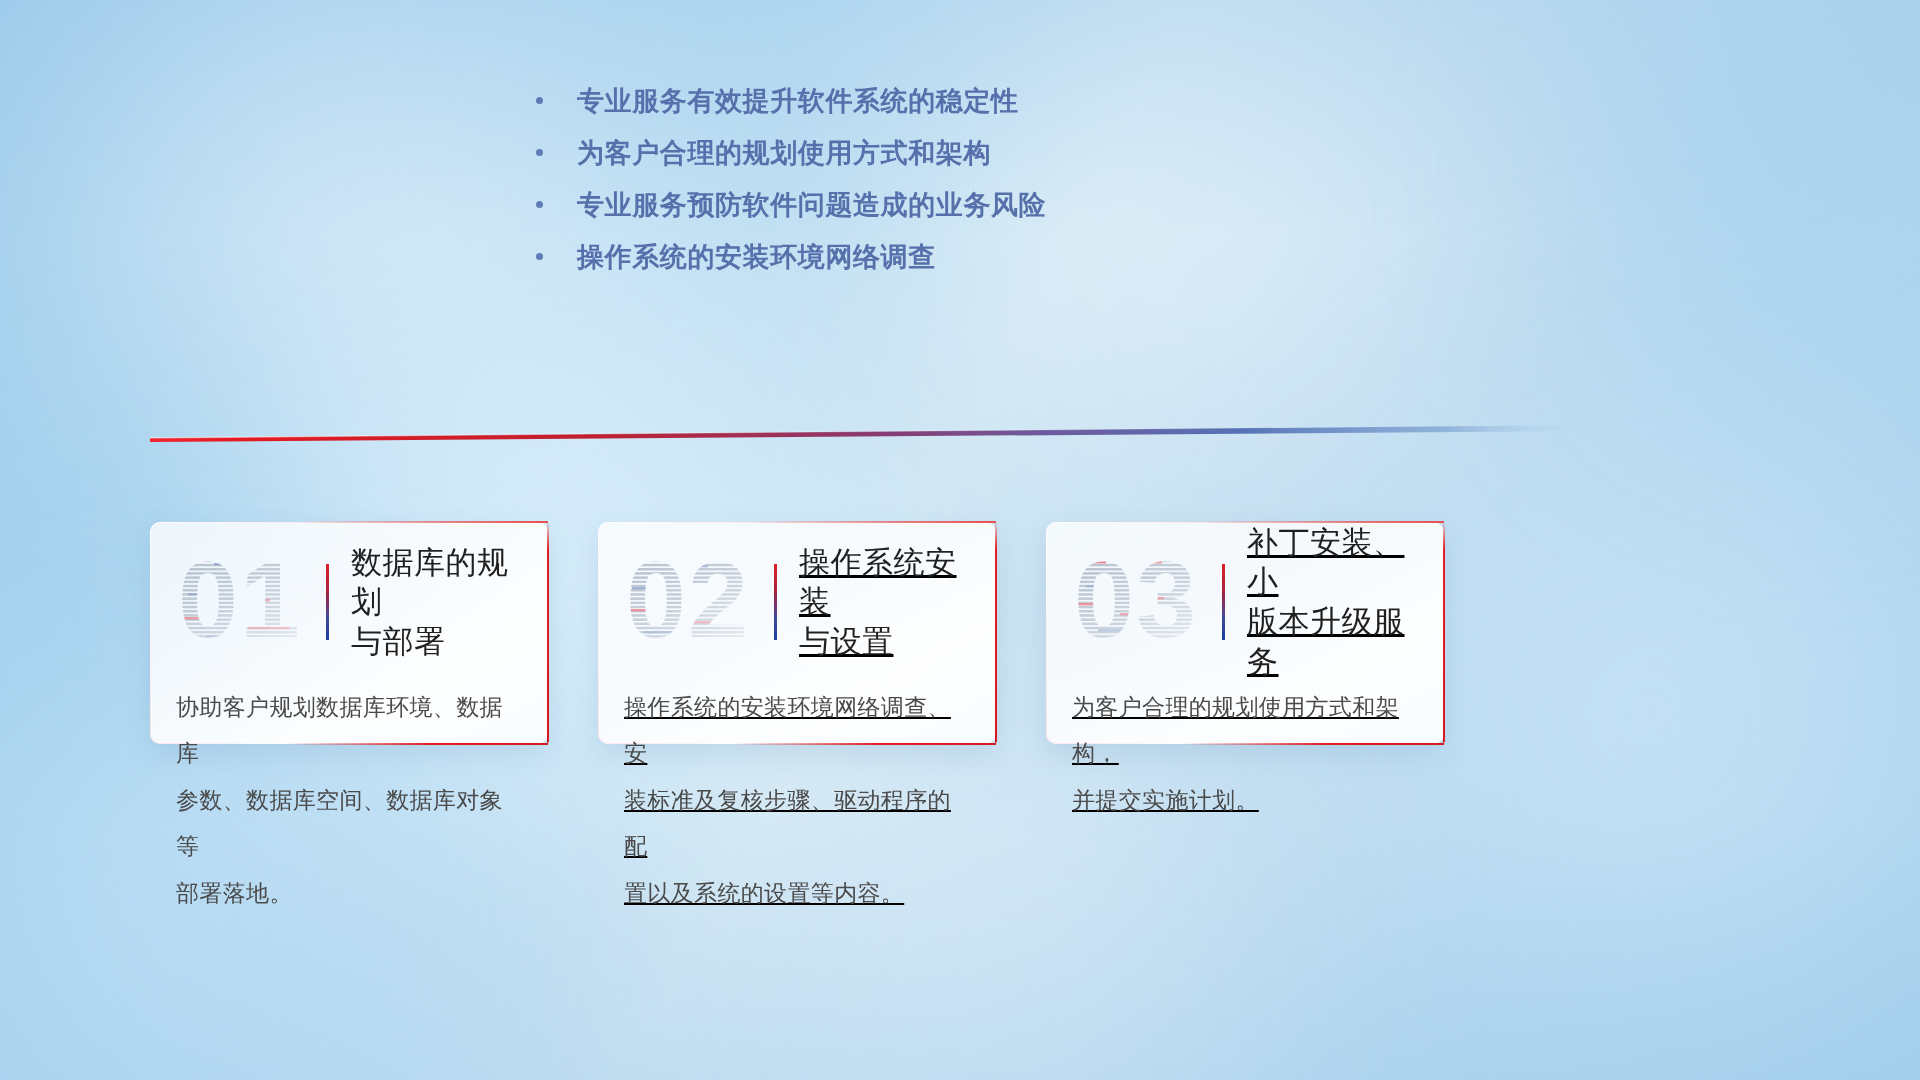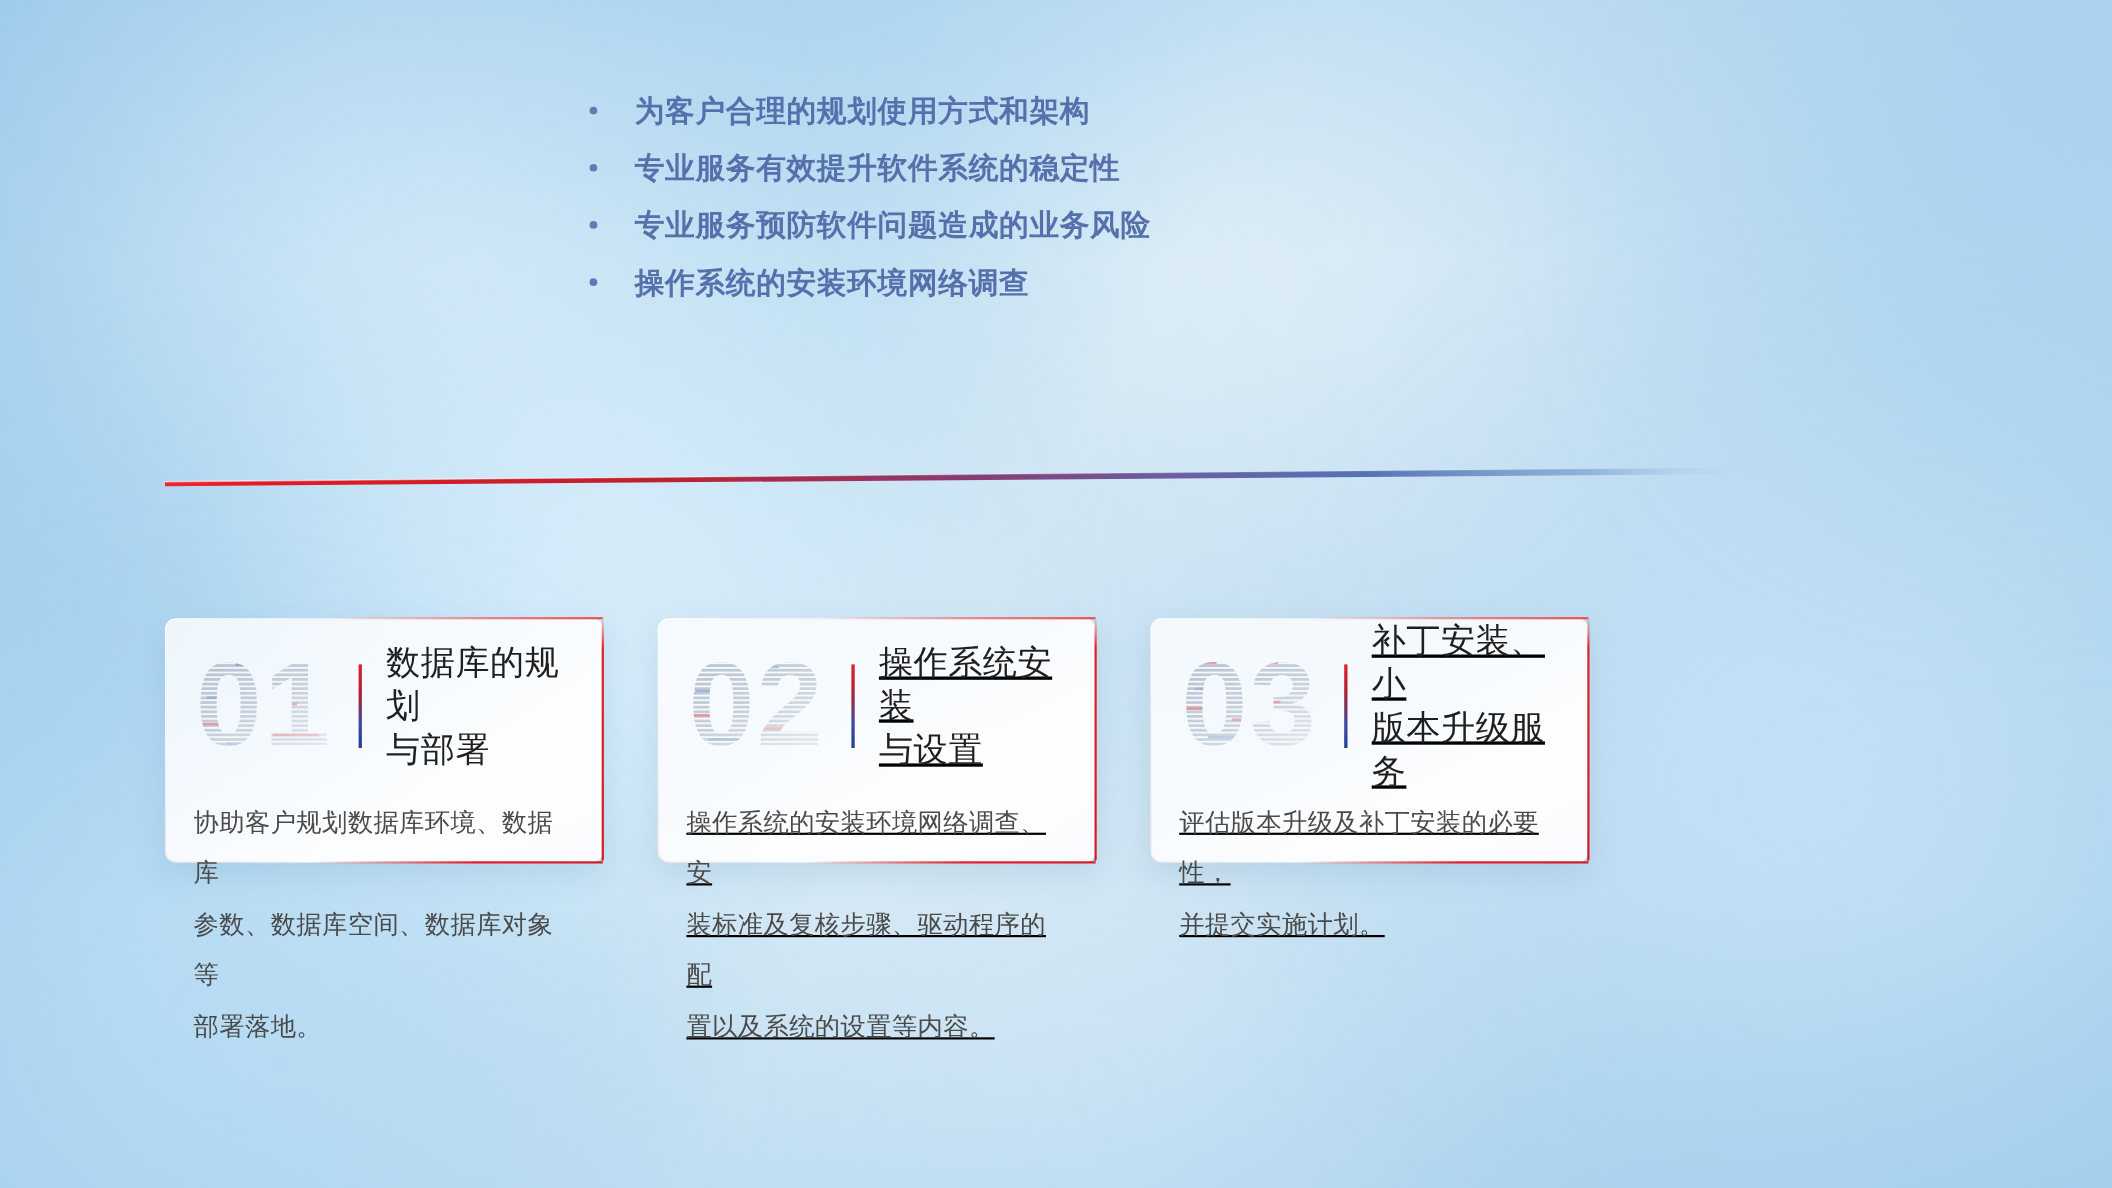--- a/index.html
+++ b/index.html
@@ -62,21 +62,21 @@
   .bullet-text {
     font-size:27px; font-weight:700; color:#5670ab;
     letter-spacing:.6px; white-space:nowrap; line-height:1;
   }
 
   
   .divider-wrap { position:absolute; left:150px; top:418px; width:1440px; height:26px; }
   .divider-wrap svg { display:block; }
 
   
-  .cards { position:absolute; left:150px; top:522px; width:1480px; height:222px;margin-top:40px; }
+  .cards { position:absolute; left:150px; top:522px; width:1480px; height:222px; }
   .card {
     position:absolute; top:0; width:398px; height:100%;
     border-radius:10px;
     background:linear-gradient(152deg,
         rgba(255,255,255,.78) 0%,
         rgba(252,253,255,.88) 38%,
         rgba(255,255,255,.96) 72%,
         rgba(250,252,255,.99) 100%);
     box-shadow:0 10px 26px rgba(90,130,170,.16);
     overflow:visible;
@@ -149,25 +149,25 @@
   <div class="glow glow-f"></div>
   <div class="glow glow-g"></div>
   <div class="bg-vignette"></div>
 </div>
 
 <div id="content">
 
   <div class="bullets">
     <div class="bullet-row">
       <span class="bullet-dot"></span>
-      <span class="bullet-text">为客户合理的规划使用方式和架构</span>
+      <span class="bullet-text">专业服务有效提升软件系统的稳定性</span>
     </div>
     <div class="bullet-row">
       <span class="bullet-dot"></span>
-      <span class="bullet-text">专业服务有效提升软件系统的稳定性</span>
+      <span class="bullet-text">为客户合理的规划使用方式和架构</span>
     </div>
     <div class="bullet-row">
       <span class="bullet-dot"></span>
       <span class="bullet-text">专业服务预防软件问题造成的业务风险</span>
     </div>
     <div class="bullet-row">
       <span class="bullet-dot"></span>
       <span class="bullet-text">操作系统的安装环境网络调查</span>
     </div>
   </div>
@@ -336,19 +336,19 @@
                   <rect x="48" y="66" width="34" height="2.4" fill="#e8606a" opacity="0.7"></rect>
                   <rect x="26" y="82" width="26" height="2.4" fill="#7f95c6" opacity="0.7"></rect>
                 </g>
               </g>
             </svg>
           </div>
           <div class="card-bar"></div>
           <div class="card-title">补丁安装、小
 版本升级服务</div>
         </div>
-        <div class="card-body">评估版本升级及补丁安装的必要性，
+        <div class="card-body">为客户合理的规划使用方式和架构，
 并提交实施计划。</div>
       </div>
     </div>
 
   </div>
 </div>
 
 </body></html>

